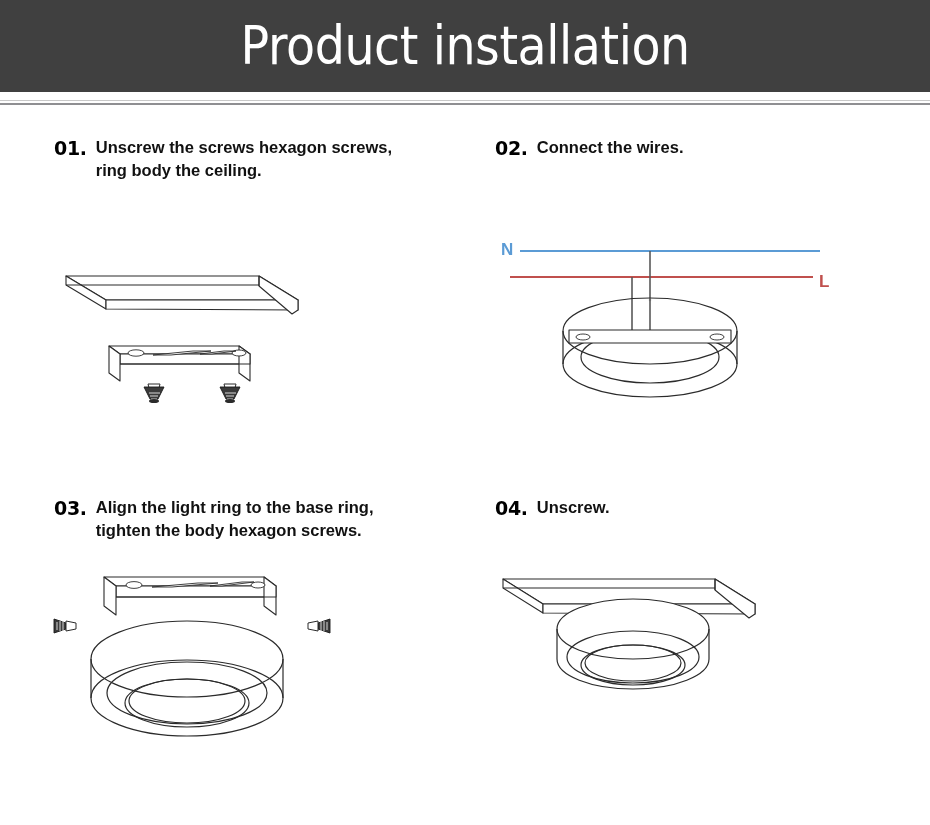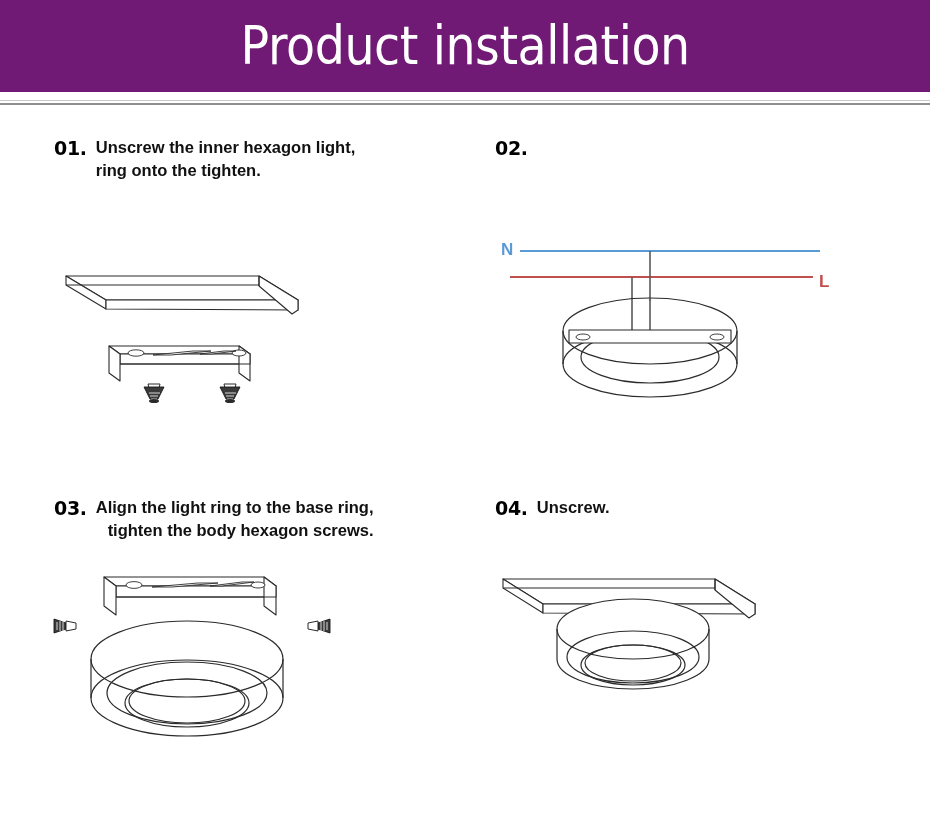--- a/index.html
+++ b/index.html
@@ -16,21 +16,21 @@
     overflow: hidden;
   }
 
   
   .header-bar {
     position: absolute;
     left: 0;
     top: 0;
     width: 930px;
     height: 92px;
-    background: #701a75;
+    background: #404040;
     display: flex;
     align-items: center;
     justify-content: center;
   }
   .header-title {
     color: #ffffff;
     font-size: 54px;
     line-height: 56px;
     font-weight: 400;
     letter-spacing: -0.5px;
@@ -73,21 +73,21 @@
     top: 106px;
     width: 930px;
     height: 719px;
   }
   .step {
     position: absolute;
     box-sizing: border-box;
   }
   .step-1 { left: 0;     top: 30px;  width: 465px; height: 350px; }
   .step-2 { left: 465px; top: 30px;  width: 465px; height: 350px; }
-  .step-3 { left: 0;     top: 390px; width: 465px; height: 330px; text-align: right; }
+  .step-3 { left: 0;     top: 390px; width: 465px; height: 330px; }
   .step-4 { left: 465px; top: 390px; width: 465px; height: 330px; }
 
   .step-head {
     display: flex;
     align-items: flex-start;
   }
   .step-1 .step-head, .step-3 .step-head { padding-left: 54px; }
   .step-2 .step-head, .step-4 .step-head { padding-left: 30px; }
 
   .step-num {
@@ -135,22 +135,22 @@
   <div class="divider-mid"></div>
   <div class="divider-bot"></div>
 </div>
 
 <div class="steps">
 
   <div class="step step-1">
     <div class="step-head">
       <div class="step-num">01.</div>
       <div class="step-text">
-        <span class="ln">Unscrew the inner hexagon light,</span>
-        <span class="ln">ring onto the tighten.</span>
+        <span class="ln">Unscrew the screws hexagon screws,</span>
+        <span class="ln">ring body the ceiling.</span>
       </div>
     </div>
 
     <div class="figure fig1">
       <svg width="300" height="160" viewBox="0 0 300 160">
         <g fill="#ffffff" stroke="#2b2b2b" stroke-width="1.1" stroke-linejoin="round">
 
           <polygon points="12,22 205,22 244,46 52,46"></polygon>
 
           <polygon points="12,22 12,31 52,55 52,46"></polygon>
@@ -194,20 +194,23 @@
           <path d="M171,139 L182,139 M172,142 L180,142 M173,145 L179,145" stroke="#ffffff" stroke-width="0.8" fill="none"></path>
           <ellipse cx="176" cy="147" rx="5" ry="2" fill="#2b2b2b"></ellipse>
         </g>
       </svg>
     </div>
   </div>
 
   <div class="step step-2">
     <div class="step-head">
       <div class="step-num">02.</div>
+      <div class="step-text">
+        <span class="ln">Connect the wires.</span>
+      </div>
     </div>
 
     <div class="figure fig2">
       <svg width="400" height="180" viewBox="0 0 400 180">
 
         <text x="36" y="24" font-family="Liberation Sans, sans-serif" font-size="17" font-weight="bold" fill="#5b9bd5">N</text>
 
         <line x1="55" y1="20" x2="355" y2="20" stroke="#5b9bd5" stroke-width="2"></line>
 
         <line x1="45" y1="46" x2="348" y2="46" stroke="#c0504d" stroke-width="2"></line>

